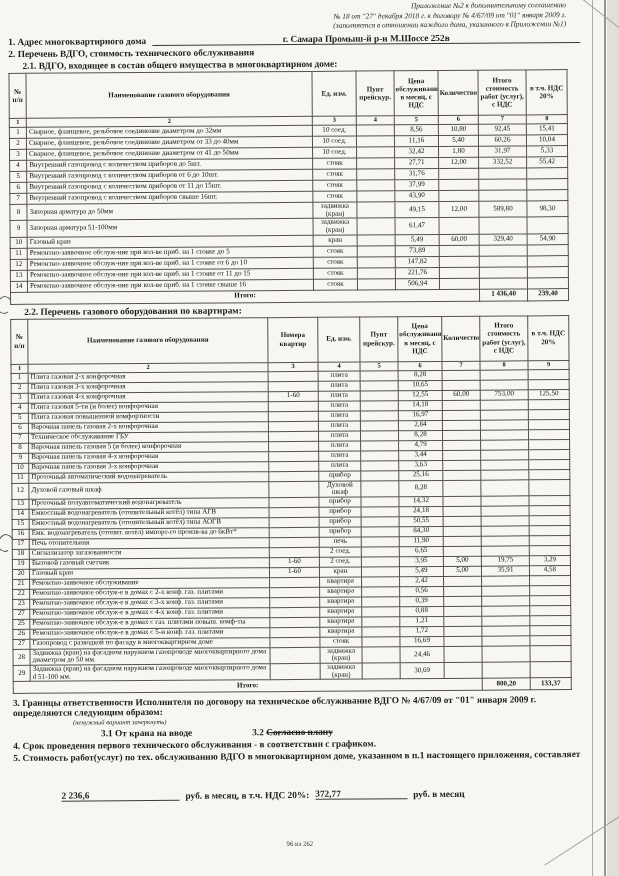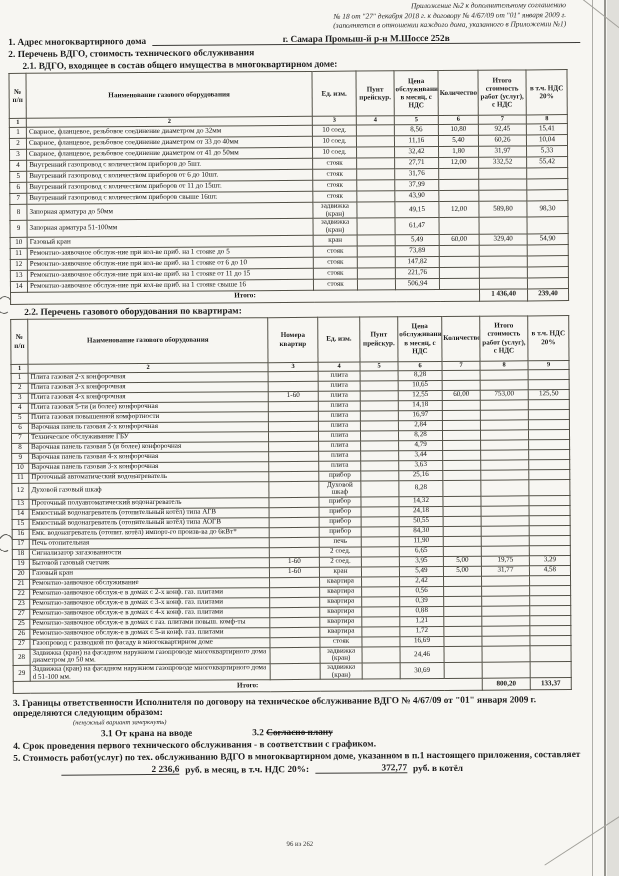--- a/index.html
+++ b/index.html
@@ -17,23 +17,23 @@
   .t th { font-size:7.1px; font-weight:bold; text-align:center; vertical-align:middle; height:42px; line-height:1.15; padding:1px; }
   .t td { font-size:7.1px; text-align:center; vertical-align:middle; height:10px; line-height:1.08; color:#151513; }
   .t2 td { height:9px; }
   .numrow td { height:8px; font-size:6.4px; font-weight:bold; }
   .tl { text-align:left !important; }
   .total-row td { height:11px; }
   .note-i { font-style:italic; font-size:6.6px; margin-left:60px; margin-top:1px; }
   .opts { font-size:9.3px; margin-top:3px; margin-left:88px; display:flex; gap:60px; }
   .strike { text-decoration:line-through;font-family:Liberation Serif, serif; }
   .s5line { font-size:9.3px; margin-top:2px; margin-left:48px; display:flex; align-items:flex-end; gap:6px; }
-  .blank { display:inline-block; border-bottom:1px solid #3c3b38; text-align:right; }
+  .blank { display:inline-block; border-bottom:1px solid #3c3b38; text-align:left; }
   .blank.w1 { min-width:118px; }
-  .blank.w2 { min-width:92px; }
+  .blank.w2 { min-width:92px;margin-top:26px; }
   .footer { position:absolute; left:0; top:838px; width:572px; text-align:center; font-size:6.8px; color:#3a3a38; }
   
   .artifact { position:absolute; pointer-events:none; }
   .edge-strip { left:607px; top:0; width:12px; height:876px; background:#e0dfda; }
   .edge1 { left:592px; top:0; width:1px; height:876px; background:#aeada8; }
   .edge2 { left:604px; top:0; width:2px; height:876px; background:#96958f; }
   .corner-top { left:568px; top:10px; width:58px; height:1px; background:#a3a29c; transform:rotate(38deg); }
   .corner-bottom { left:535px; top:832px; width:120px; height:1px; background:#a3a29c; transform:rotate(-33deg); }
   .mark { width:13px; height:16px; border:1.5px solid #5a5a56; border-radius:50%; border-right-color:transparent; background:transparent; }
   .mark1 { left:-3px; top:296px; transform:rotate(12deg); }
@@ -502,21 +502,21 @@
             <td>3,29</td>
           </tr>
           <tr>
             <td>20</td>
             <td class="tl">Газовый кран</td>
             <td>1-60</td>
             <td>кран</td>
             <td></td>
             <td>5,49</td>
             <td>5,00</td>
-            <td>31,77</td>
+            <td>35,91</td>
             <td>4,58</td>
           </tr>
           <tr>
             <td>21</td>
             <td class="tl">Ремонтно-заявочное обслуживание</td>
             <td></td>
             <td>квартира</td>
             <td></td>
             <td>2,42</td>
             <td></td>
@@ -626,18 +626,18 @@
     <div class="opts">
       <span class="b"><span>3.1</span>&nbsp;<span>От крана на вводе</span></span>
       <span class="b"><span>3.2</span>&nbsp;<span class="strike">Согласно плану</span></span>
     </div>
     <div class="s-line b">4. Срок проведения первого технического обслуживания - в соответствии с графиком.</div>
     <div class="s-line b">5. Стоимость работ(услуг) по тех. обслуживанию ВДГО в многоквартирном доме, указанном в п.1 настоящего приложения, составляет</div>
     <div class="s5line">
       <span class="blank w1 b">2 236,6</span>
       <span class="b">руб. в месяц, в т.ч. НДС 20%:</span>
       <span class="blank w2 b">372,77</span>
-      <span class="b">руб. в котёл</span>
+      <span class="b">руб. в месяц</span>
     </div>
 
     <div class="footer">96 из 262</div>
   </div>
 </div>
 
 </body></html>

